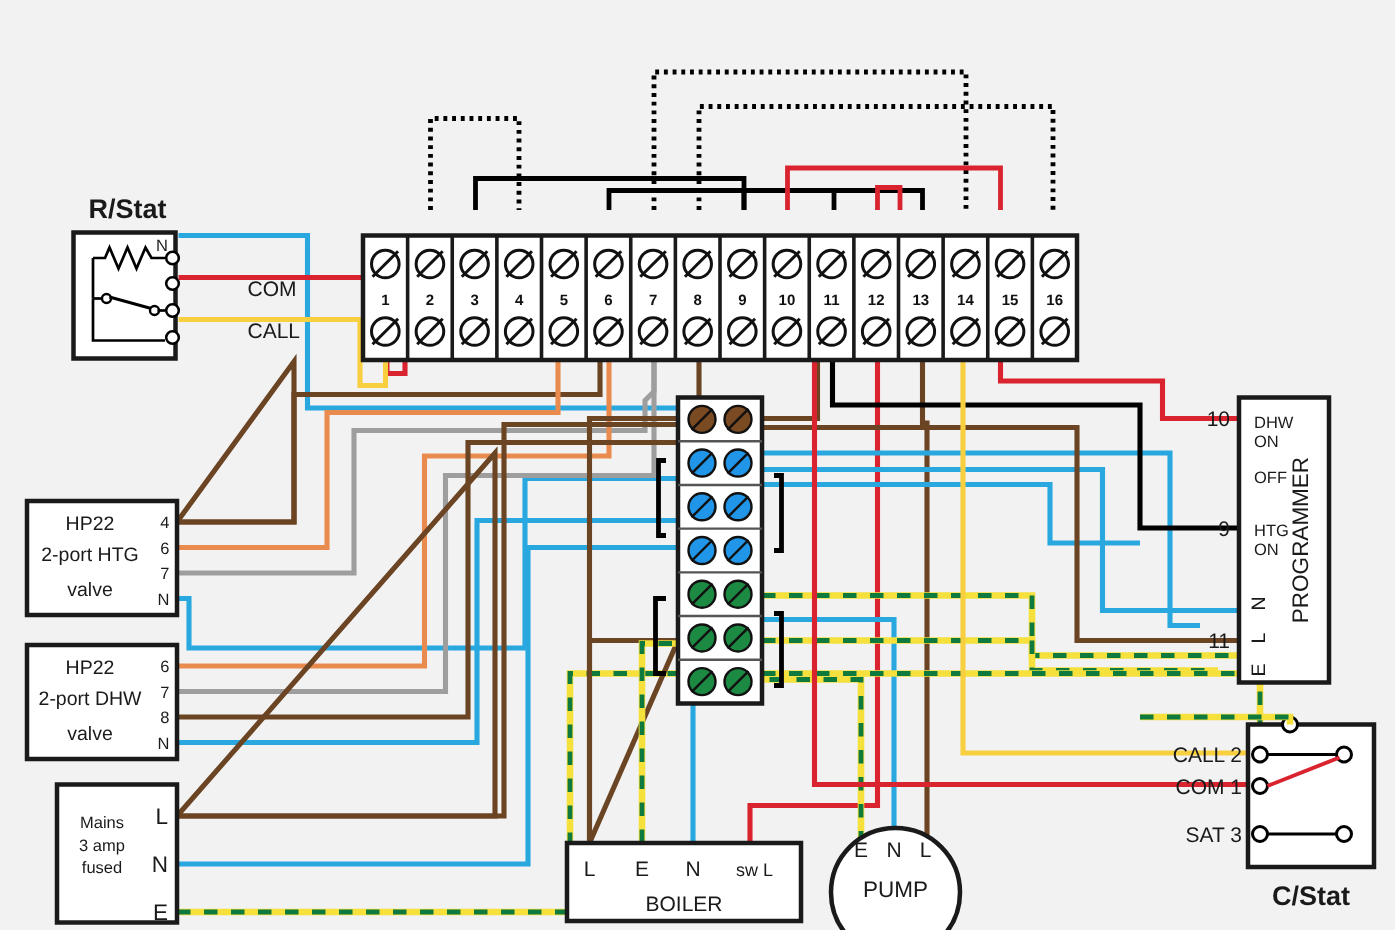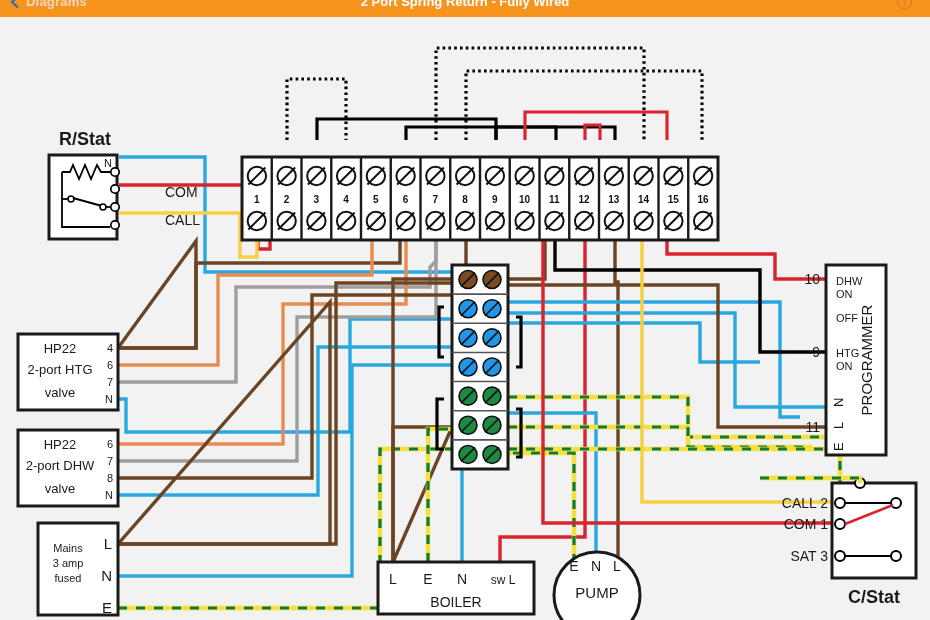--- a/index.html
+++ b/index.html
@@ -35,36 +35,20 @@
   #canvaswrap{position:absolute;left:0;top:17px;width:930px;height:603px;background:#f2f2f2;}
   svg.diagram{display:block;}
 
   .lbl{font-family:"Liberation Sans", sans-serif;fill:#1a1a1a;}
 </style>
 </head>
 <body>
 
 <div id="app">
 
-  <div id="topbar">
-    <span class="chev">
-      <svg width="14" height="14" viewBox="0 0 14 14">
-        <path d="M9.5 2 L4 7 L9.5 12" fill="none" stroke="#2f6fa8" stroke-width="2.2" stroke-linecap="round" stroke-linejoin="round"></path>
-      </svg>
-    </span>
-    <span class="back">Diagrams</span>
-    <span class="title">2 Port Spring Return - Fully Wired</span>
-    <span class="info">
-      <svg width="17" height="17" viewBox="0 0 17 17">
-        <circle cx="8.5" cy="8.5" r="7.2" fill="none" stroke="#d98030" stroke-width="1.3"></circle>
-        <rect x="7.7" y="6.4" width="1.6" height="6.2" fill="#d98030"></rect>
-        <circle cx="8.5" cy="4.5" r="1" fill="#d98030"></circle>
-      </svg>
-    </span>
-  </div>
 
   <div id="canvaswrap">
   <svg class="diagram" width="930" height="603" viewBox="0 0 930 603">
 
     <defs>
 
       <g id="defs-holder"></g>
     </defs>
 
     <g fill="none" stroke="#000000" stroke-width="3.2" stroke-dasharray="2.6 3.2" stroke-linecap="butt">

